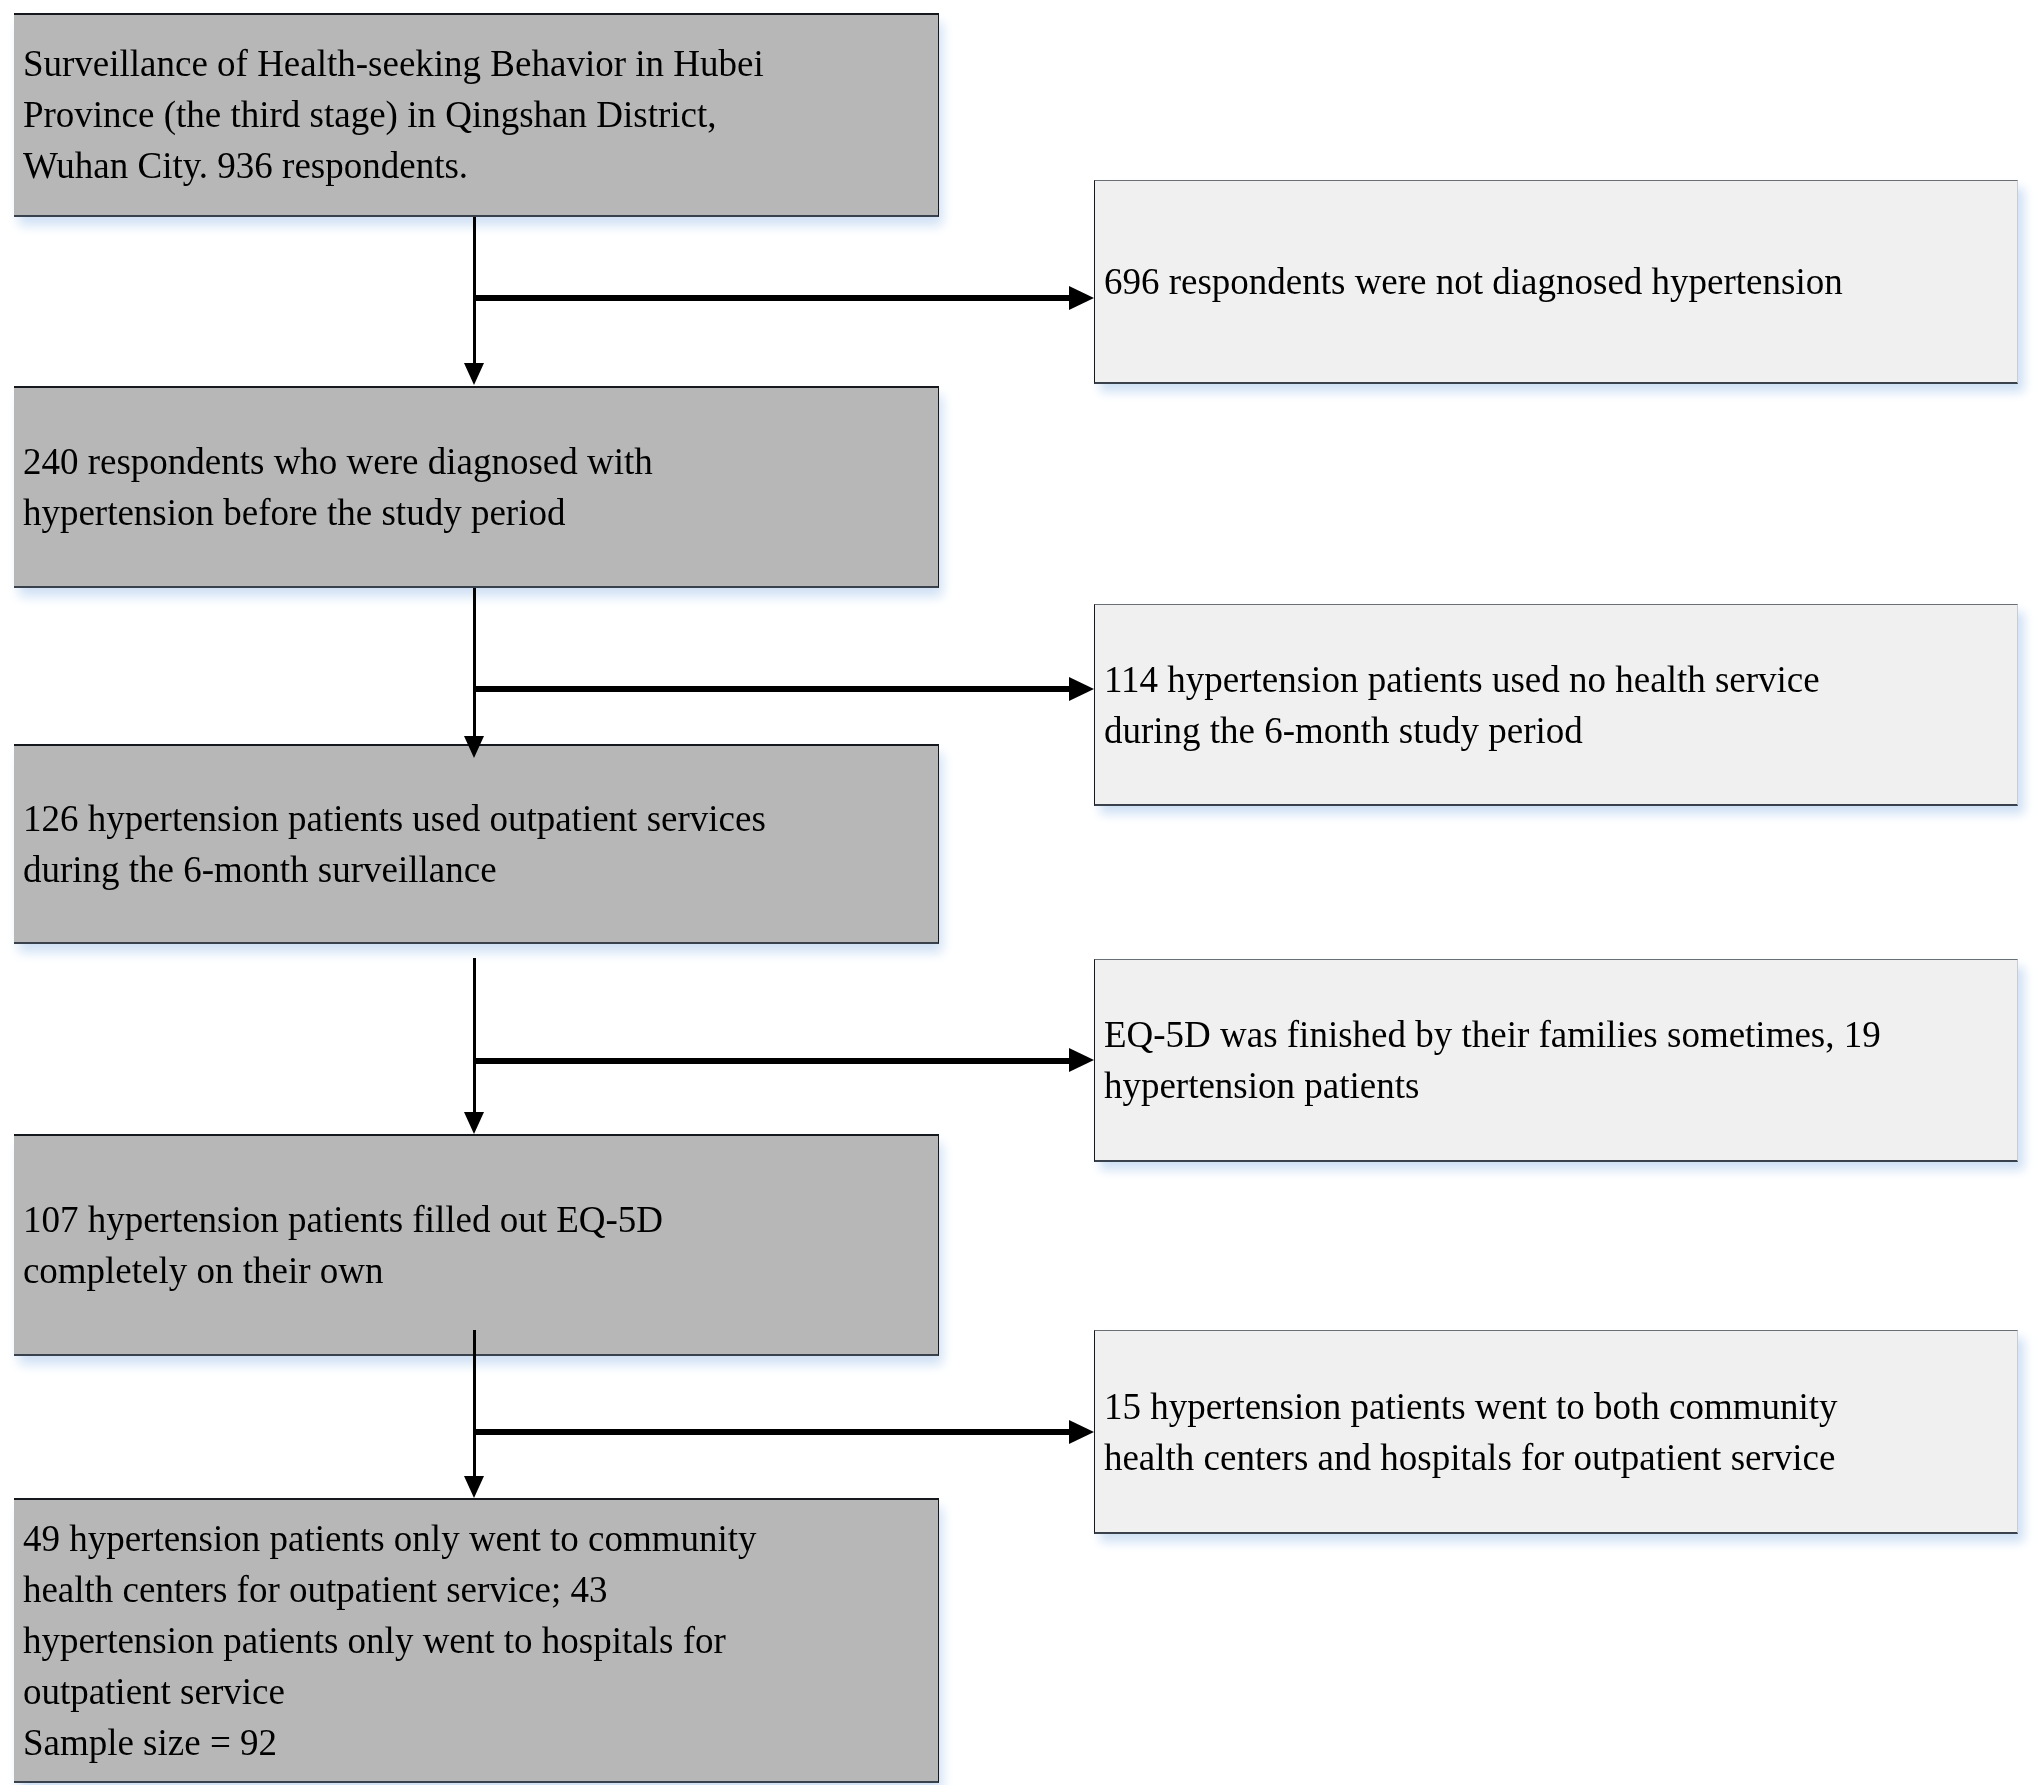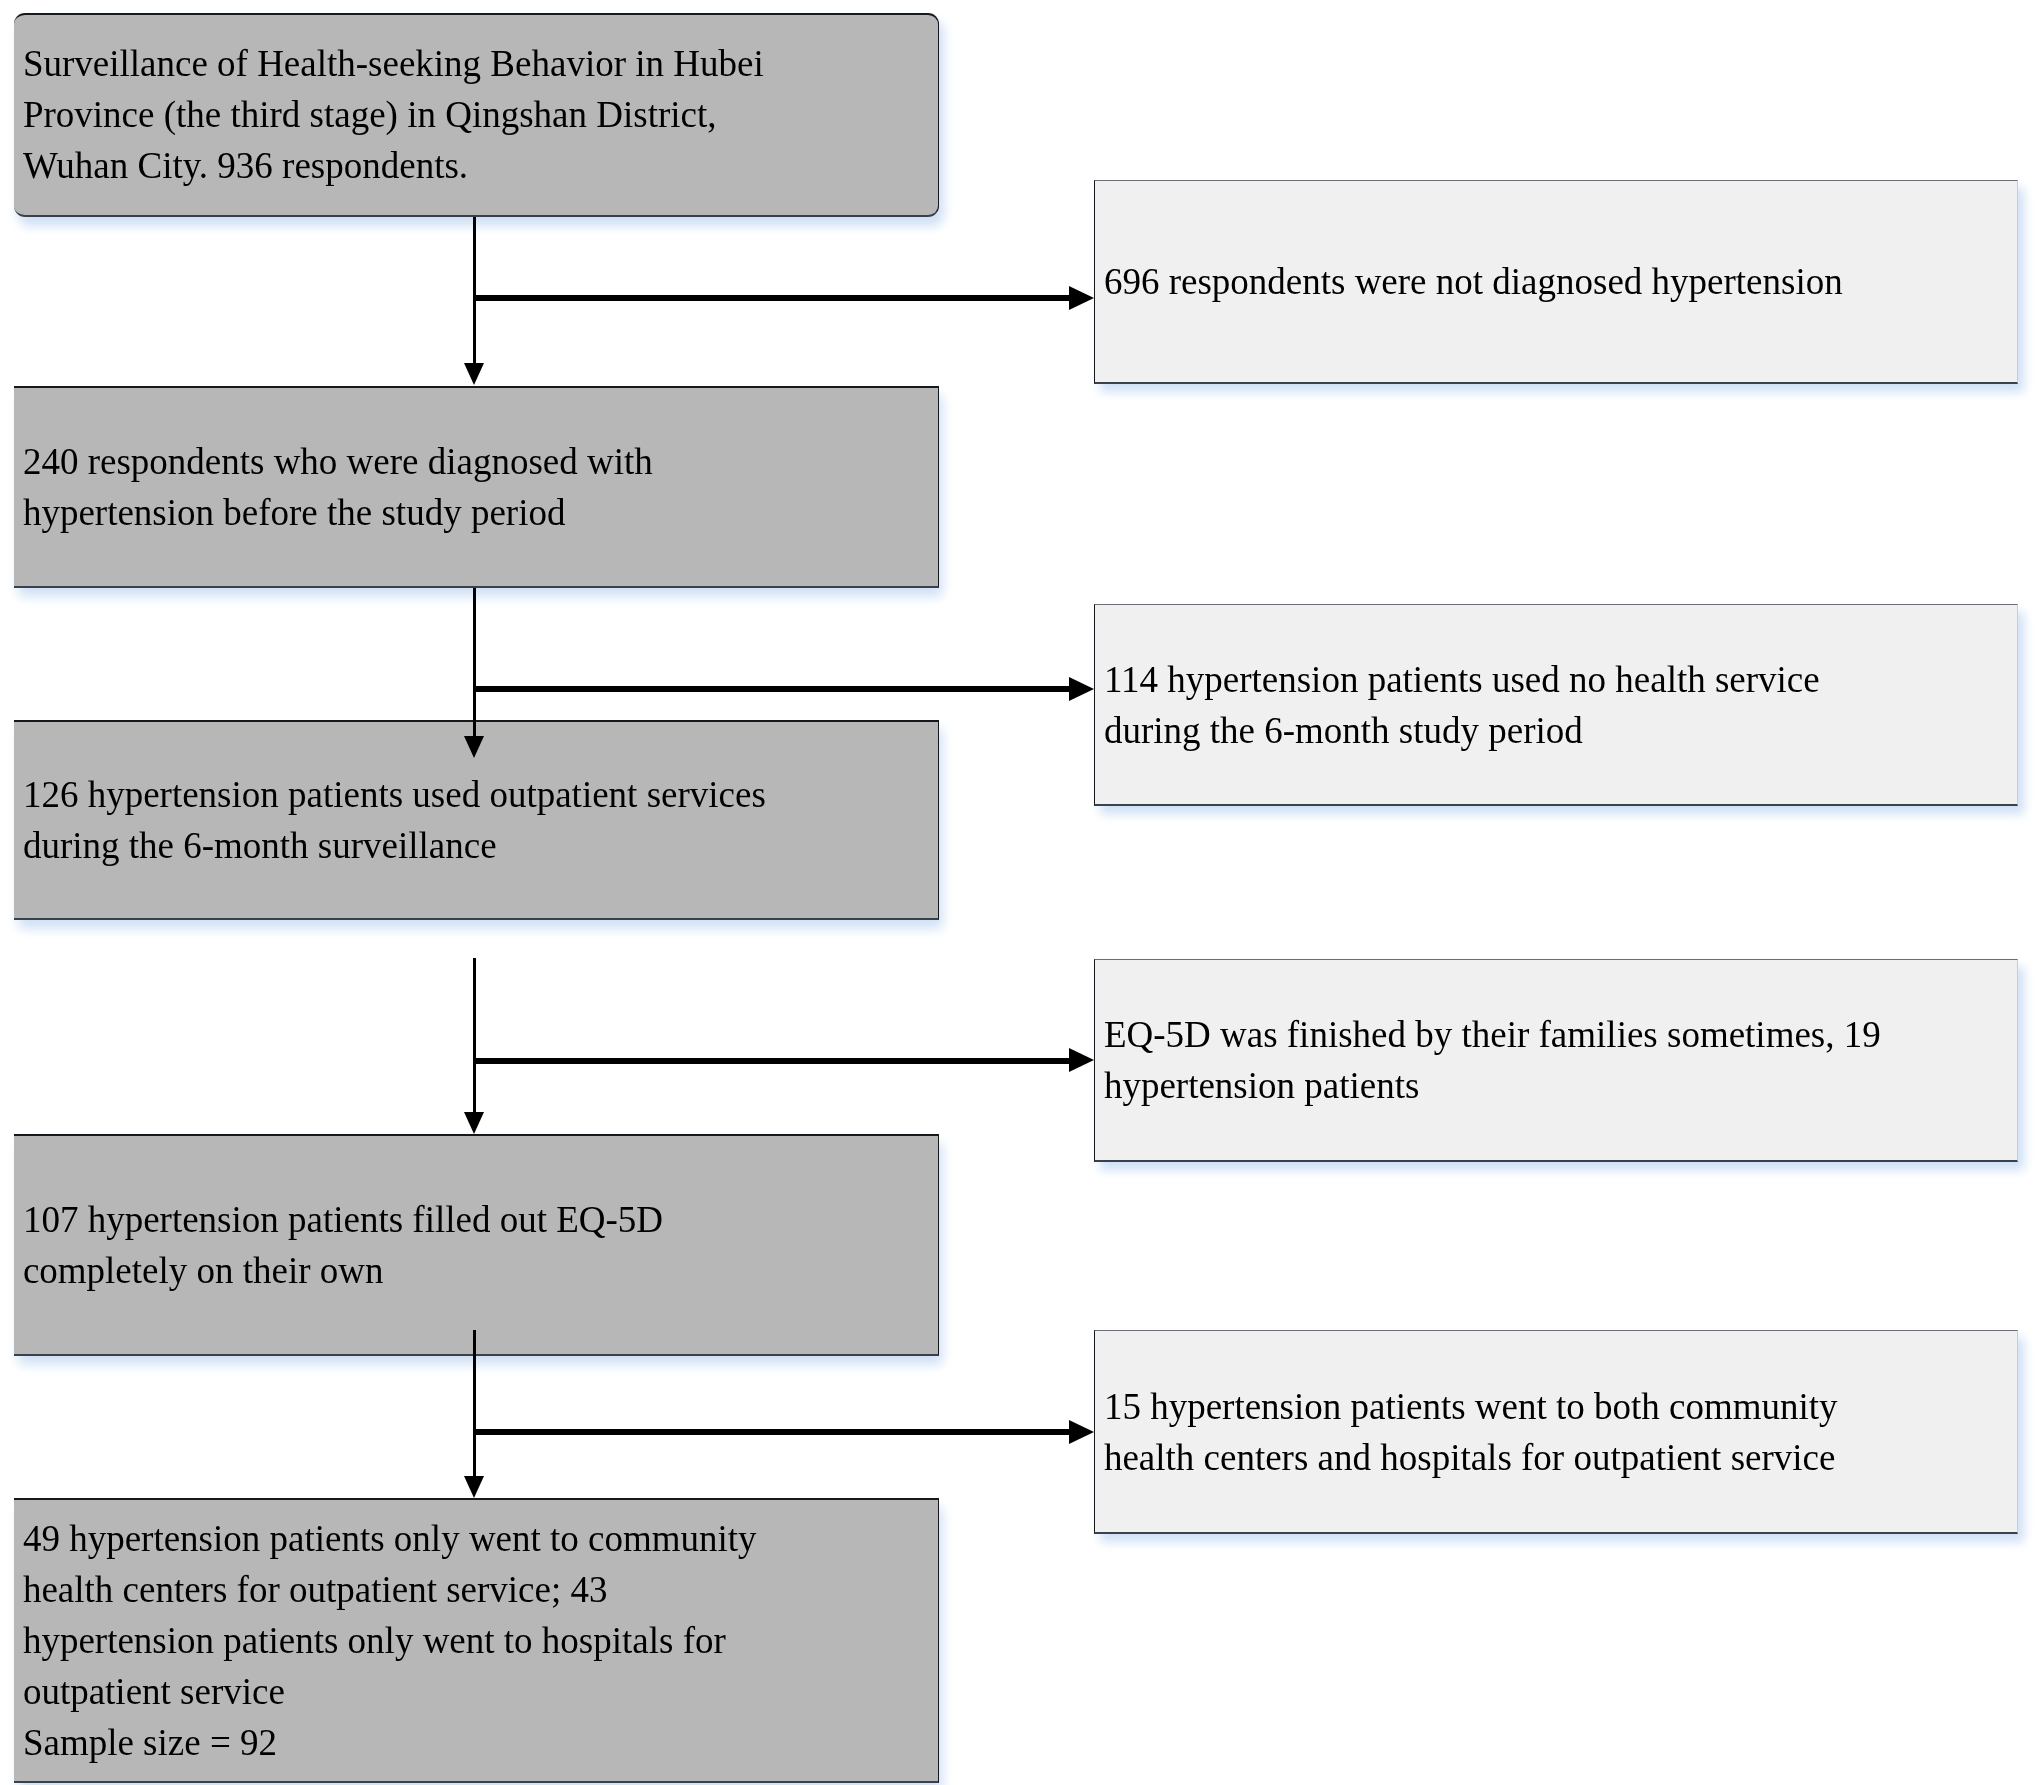--- a/index.html
+++ b/index.html
@@ -62,23 +62,23 @@
     border-top: 22px solid var(--arrow, #000000);
   }
   .head-right {
     position: absolute;
     width: 0; height: 0;
     border-top: 12px solid transparent;
     border-bottom: 12px solid transparent;
     border-left: 25px solid var(--arrow, #000000);
   }
   
-  #b1 { top: 12.7px;   height: 204px; border-radius: 11px; }
+  #b1 { top: 12.7px;   height: 204px; }
   #b2 { top: 386px;  height: 202px; }
-  #b3 { top: 720px; height: 200px; }
+  #b3 { top: 744px; height: 200px; }
   #b4 { top: 1134px; height: 222px; }
   #b5 { top: 1498px; height: 285px; }
   
   #r1 { top: 180px;  height: 204px; }
   #r2 { top: 604px; height: 202px; }
   #r3 { top: 959px; height: 203px; }
   #r4 { top: 1330px; height: 204px; }
   
   #v1 { left: 473px; top: 217px;  height: 148px; }
   #v2 { left: 473px; top: 588px; height: 149px; }

